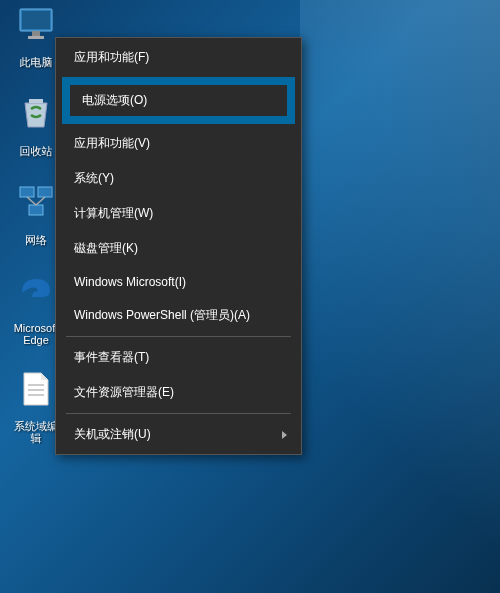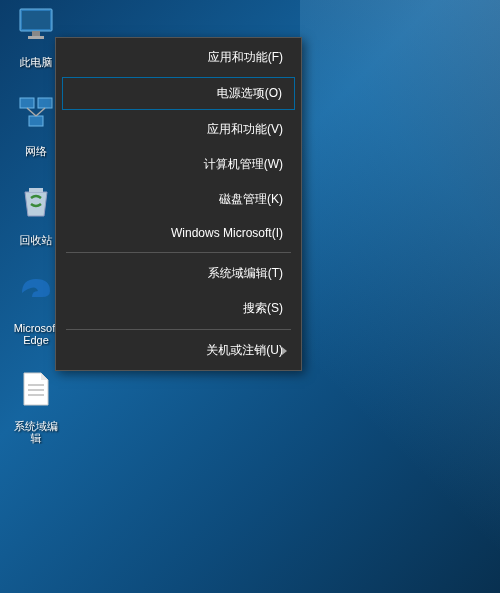--- a/index.html
+++ b/index.html
@@ -59,24 +59,23 @@
     border: 1px solid #555;
     color: #fff;
     font-size: 12px;
     padding: 2px 0;
     box-shadow: 3px 3px 10px rgba(0,0,0,0.5);
   }
   .menu-item {
     padding: 9px 18px;
     cursor: pointer;
     position: relative;
-    text-align: right;
   }
   .menu-item.highlighted {
-    border: 1px solid #0369a1;
+    border: 8px solid #0369a1;
     margin: 2px 6px;
     padding: 7px 12px;
   }
   .menu-sep {
     height: 1px;
     background: #555;
     margin: 3px 10px;
   }
   .menu-item.has-sub::after {
     content: "";
@@ -104,40 +103,40 @@
         <rect x="4" y="4" width="28" height="18" fill="#1a5a8a"></rect>
         <rect x="14" y="24" width="8" height="5" fill="#888"></rect>
         <rect x="10" y="29" width="16" height="3" fill="#aaa"></rect>
       </svg>
     </div>
     <div class="icon-label">此电脑</div>
   </div>
 
   <div class="desktop-icon">
     <div class="icon-box">
+      <svg width="34" height="36" viewBox="0 0 34 36">
+        <path d="M6 8 L28 8 L25 32 L9 32 Z" fill="#d8e4ec" stroke="#aac" opacity="0.85"></path>
+        <rect x="10" y="4" width="14" height="4" fill="#bcd"></rect>
+        <path d="M12 14 Q17 10 22 14 M22 20 Q17 24 12 20" stroke="#3a8a3a" stroke-width="2.5" fill="none"></path>
+      </svg>
+    </div>
+    <div class="icon-label">回收站</div>
+  </div>
+
+  <div class="desktop-icon">
+    <div class="icon-box">
       <svg width="36" height="34" viewBox="0 0 36 34">
         <rect x="2" y="2" width="14" height="10" fill="#2a7ab8" stroke="#6cb6e8"></rect>
         <rect x="20" y="2" width="14" height="10" fill="#2a7ab8" stroke="#6cb6e8"></rect>
         <rect x="11" y="20" width="14" height="10" fill="#2a7ab8" stroke="#6cb6e8"></rect>
         <line x1="9" y1="12" x2="18" y2="20" stroke="#aaa" stroke-width="1.5"></line>
         <line x1="27" y1="12" x2="18" y2="20" stroke="#aaa" stroke-width="1.5"></line>
       </svg>
     </div>
     <div class="icon-label">网络</div>
-  </div>
-
-  <div class="desktop-icon">
-    <div class="icon-box">
-      <svg width="34" height="36" viewBox="0 0 34 36">
-        <path d="M6 8 L28 8 L25 32 L9 32 Z" fill="#d8e4ec" stroke="#aac" opacity="0.85"></path>
-        <rect x="10" y="4" width="14" height="4" fill="#bcd"></rect>
-        <path d="M12 14 Q17 10 22 14 M22 20 Q17 24 12 20" stroke="#3a8a3a" stroke-width="2.5" fill="none"></path>
-      </svg>
-    </div>
-    <div class="icon-label">回收站</div>
   </div>
 
   <div class="desktop-icon">
     <div class="icon-box">
       <svg width="36" height="36" viewBox="0 0 36 36">
         <path d="M4 20 Q4 6 18 6 Q32 6 32 18 Q32 24 24 24 L14 24 Q14 18 20 18 Q18 12 10 16 Q6 18 4 20 Z" fill="#1a6bb8"></path>
       </svg>
     </div>
     <div class="icon-label" style="white-space:normal;line-height:1.1;">Microsoft Edge</div>
   </div>
@@ -154,21 +153,23 @@
     </div>
     <div class="icon-label" style="white-space:normal;line-height:1.1;">系统域编辑</div>
   </div>
 
 </div>
 
 <div class="context-menu" id="context-menu">
     <div class="menu-item">应用和功能(F)</div>
     <div class="menu-item highlighted">电源选项(O)</div>
     <div class="menu-item">应用和功能(V)</div>
+    <div class="menu-item">系统(Y)</div>
     <div class="menu-item">计算机管理(W)</div>
     <div class="menu-item">磁盘管理(K)</div>
     <div class="menu-item">Windows Microsoft(I)</div>
+    <div class="menu-item">Windows PowerShell (管理员)(A)</div>
     <div class="menu-sep"></div>
-    <div class="menu-item">系统域编辑(T)</div>
-    <div class="menu-item">搜索(S)</div>
+    <div class="menu-item">事件查看器(T)</div>
+    <div class="menu-item">文件资源管理器(E)</div>
     <div class="menu-sep"></div>
     <div class="menu-item has-sub">关机或注销(U)</div>
   </div>
 
 </body></html>

